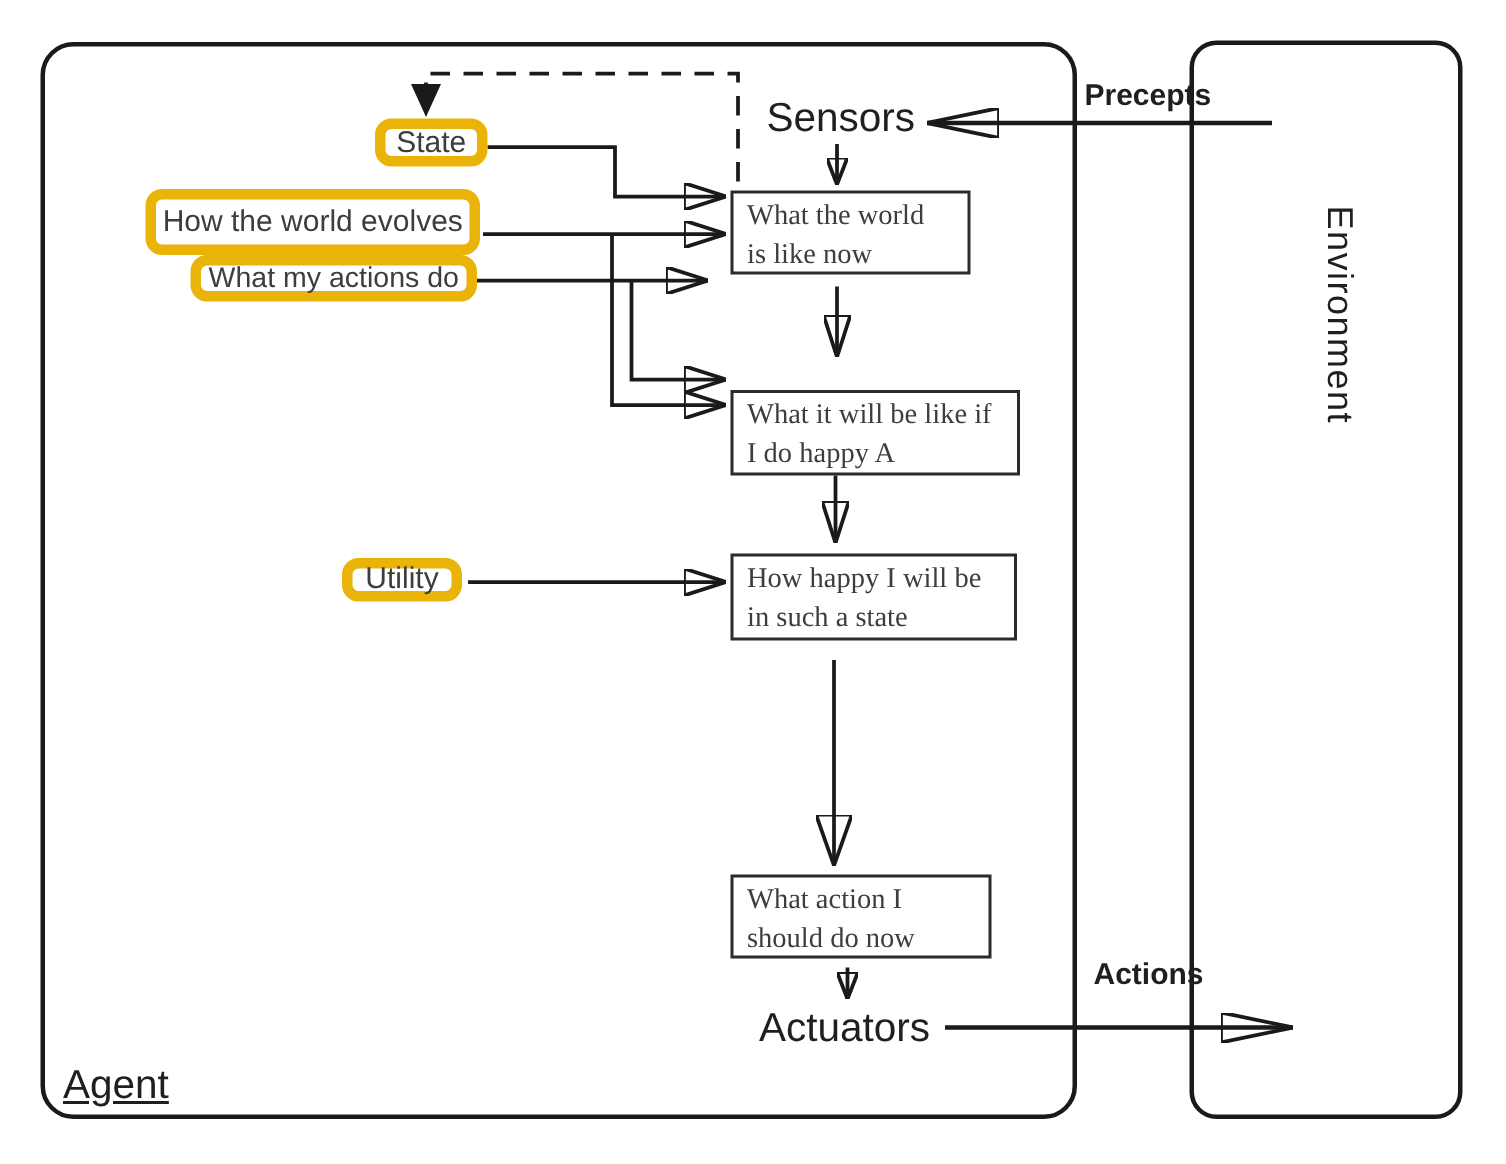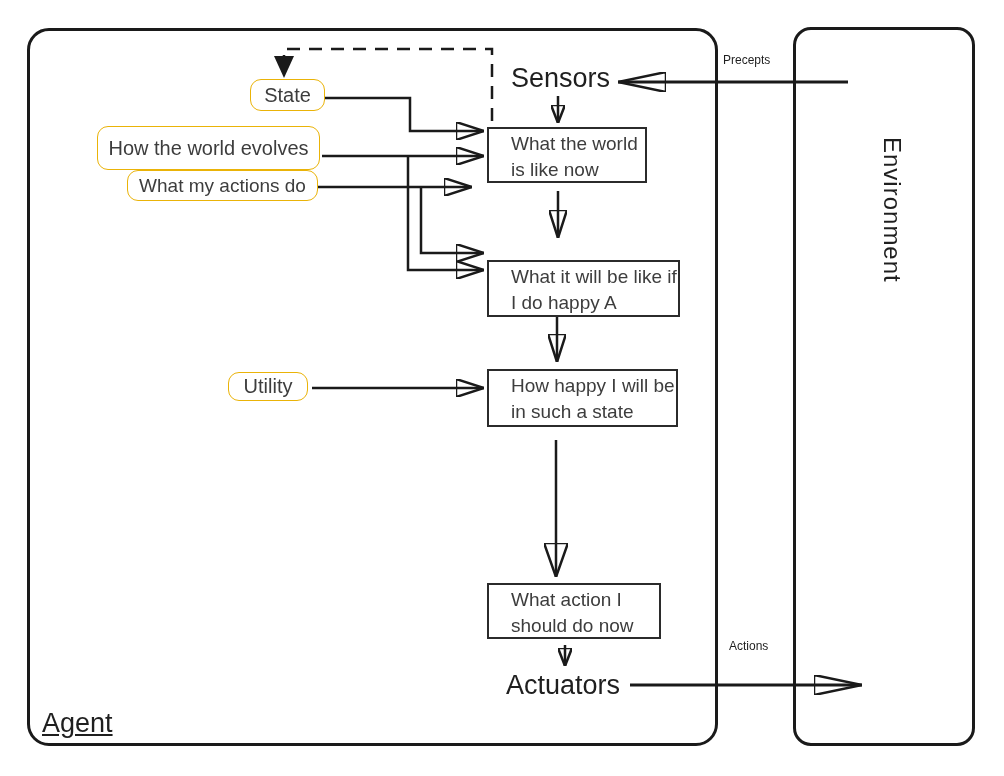--- a/index.html
+++ b/index.html
@@ -47,47 +47,49 @@
   
   .pbox {
     position: absolute;
     border: 2px solid #2b2b2b;
     background: #ffffff;
     box-sizing: border-box;
     z-index: 2;
     color: #3d3d3d;
     font-size: 19px;
     line-height: 26px;
-    padding: 2px 6px 0 22px;
+    padding: 2px 6px 0 9px;
     white-space: nowrap;
+    font-family: Liberation Serif, serif;
   }
   .pbox span { display: block; }
 
   
   .rnode {
     position: absolute;
-    border: 1px solid #eab308;
+    border: 7px solid #eab308;
     border-radius: 11px;
     background: #ffffff;
     box-sizing: border-box;
     z-index: 2;
     color: #3d3d3d;
     font-size: 20px;
     display: flex;
     align-items: center;
     justify-content: center;
     white-space: nowrap;
   }
 
   .small-label {
     position: absolute;
     color: #1f1f1f;
-    font-size: 12px;
+    font-size: 20px;
     z-index: 3;
     white-space: nowrap;
+    font-weight: bold;
   }
 </style>
 </head>
 <body>
 
 <div class="canvas">
 
   <div class="frame" style="left:27px; top:28px; width:691px; height:718px;"></div>
 
   <div class="frame" style="left:793px; top:27px; width:182px; height:719px; border-radius:18px;"></div>

